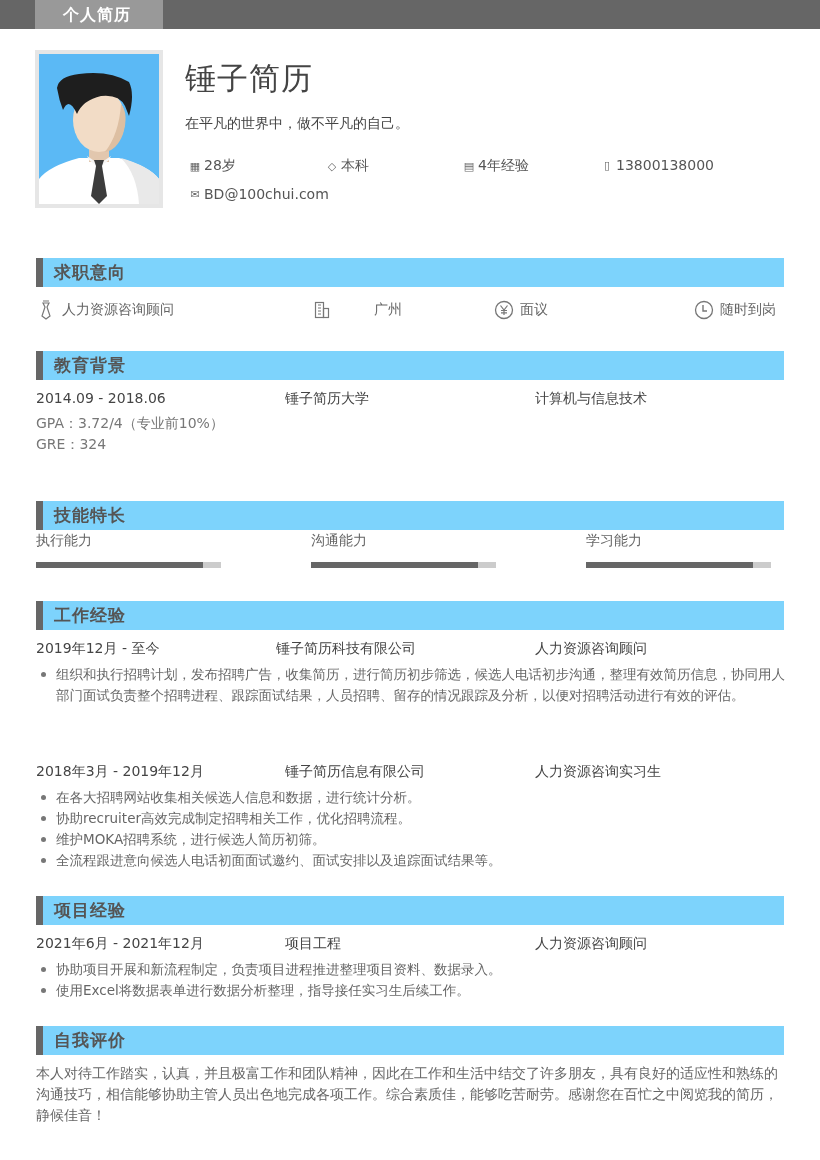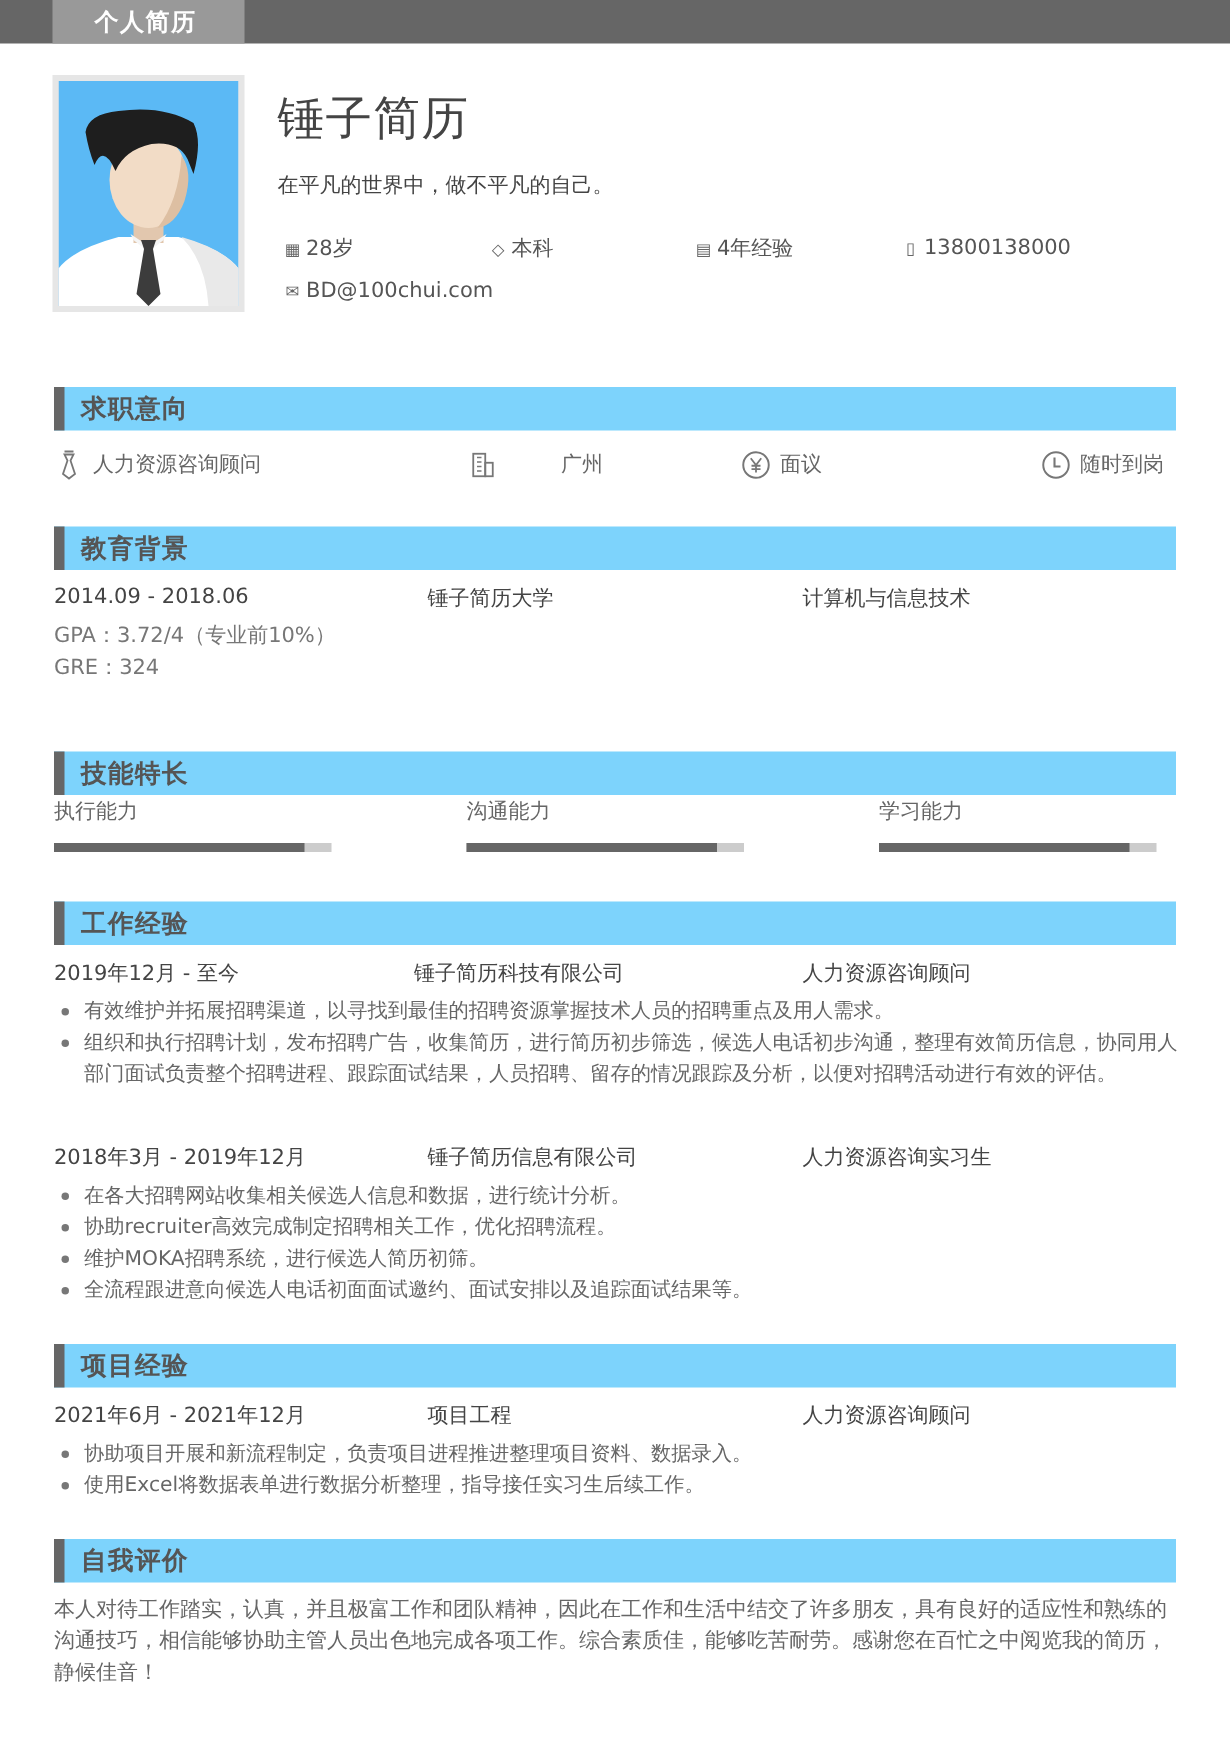--- a/index.html
+++ b/index.html
@@ -148,21 +148,20 @@
     <div class="skill-fill" style="width:90%;"></div>
   </div>
 
 <div class="sec-head" style="top:601px;">
   <span>工作经验</span>
 </div>
 <div class="rowline" style="left:36px; top:640px;">2019年12月 - 至今</div>
 <div class="rowline" style="left:276px; top:640px;">锤子简历科技有限公司</div>
 <div class="rowline" style="left:535px; top:640px;">人力资源咨询顾问</div>
 <ul class="bullets" style="top:664px;">
-  <li>有效维护并拓展招聘渠道，以寻找到最佳的招聘资源掌握技术人员的招聘重点及用人需求。</li>
   <li>组织和执行招聘计划，发布招聘广告，收集简历，进行简历初步筛选，候选人电话初步沟通，整理有效简历信息，协同用人部门面试负责整个招聘进程、跟踪面试结果，人员招聘、留存的情况跟踪及分析，以便对招聘活动进行有效的评估。</li>
 </ul>
 
 <div class="rowline" style="left:36px; top:763px;">2018年3月 - 2019年12月</div>
 <div class="rowline" style="left:285px; top:763px;">锤子简历信息有限公司</div>
 <div class="rowline" style="left:535px; top:763px;">人力资源咨询实习生</div>
 <ul class="bullets" style="top:787px;">
   <li>在各大招聘网站收集相关候选人信息和数据，进行统计分析。</li>
   <li>协助recruiter高效完成制定招聘相关工作，优化招聘流程。</li>
   <li>维护MOKA招聘系统，进行候选人简历初筛。</li>

